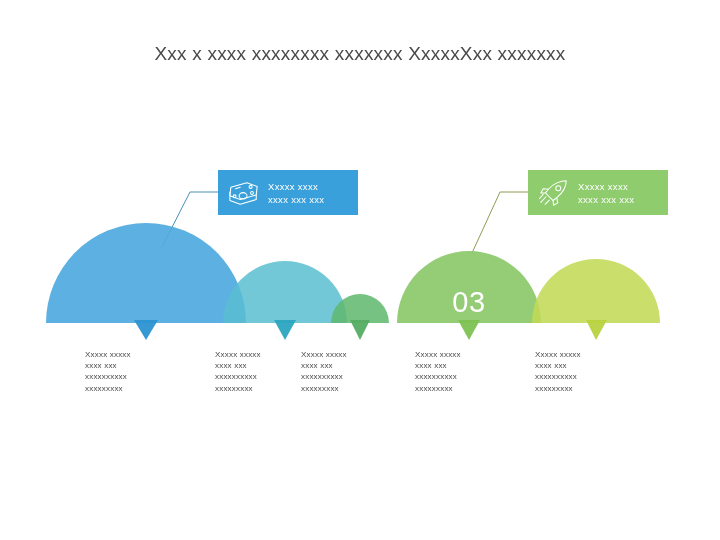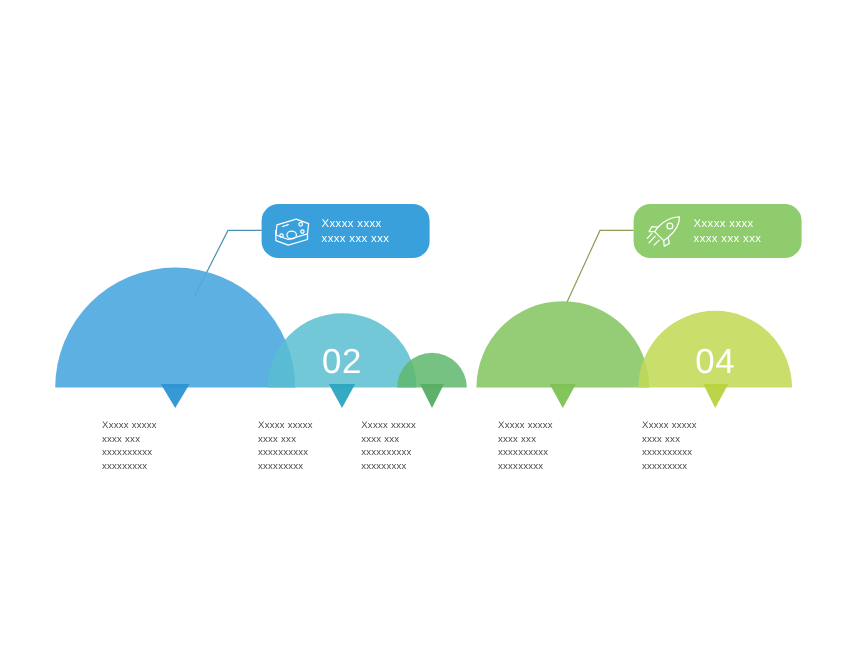--- a/index.html
+++ b/index.html
@@ -61,21 +61,20 @@
     pointer-events: none;
   }
 
   
   .callout {
     position: absolute;
     display: flex;
     align-items: center;
     box-sizing: border-box;
     padding: 0 8px 0 10px;
-    border-radius: 14px;
   }
   .callout-icon {
     flex: 0 0 auto;
     width: 32px;
     height: 30px;
     margin-right: 8px;
   }
   .callout-icon svg {
     display: block;
     width: 32px;
@@ -118,20 +117,21 @@
   #caption-1 { left: 215px; }
   #caption-2 { left: 301px; }
   #caption-3 { left: 415px; }
   #caption-4 { left: 535px; }
 </style>
 </head>
 <body>
 
 <div id="slide">
 
+  <div id="slide-title">Xxx x xxxx xxxxxxxx xxxxxxx XxxxxXxx xxxxxxx</div>
 
   <div id="chart-stage">
     <svg id="chart-svg" width="720" height="540" viewBox="0 0 720 540">
 
       <path d="M 218 192 L 190 192 L 162 247" fill="none" stroke="#4a8fb5" stroke-width="1"></path>
 
       <path d="M 528 192 L 500 192 L 472 253" fill="none" stroke="#8a9e56" stroke-width="1"></path>
 
       <g>
 
@@ -148,22 +148,21 @@
 
       <g>
         <path d="M 134 320 L 158 320 L 146 340 Z" fill="#2b93d1" fill-opacity="0.95"></path>
         <path d="M 274 320 L 296 320 L 285 340 Z" fill="#2ba5bf" fill-opacity="0.95"></path>
         <path d="M 350 320 L 370 320 L 360 340 Z" fill="#55ad62" fill-opacity="0.95"></path>
         <path d="M 458 320 L 480 320 L 469 340 Z" fill="#7cc251" fill-opacity="0.95"></path>
         <path d="M 586 320 L 607 320 L 596 340 Z" fill="#b8d23f" fill-opacity="0.95"></path>
       </g>
     </svg>
 
-    <div class="dome-number" style="left:245px; top:288px; width:80px;">02</div>
-    <div class="dome-number" style="left:556px; top:288px; width:80px;">04</div>
+    <div class="dome-number" style="left:429px; top:288px; width:80px;">03</div>
   </div>
 
   <div id="callout-money" class="callout">
     <span class="callout-icon">
       <svg viewBox="0 0 34 30" fill="none" stroke="#ffffff" stroke-width="1.1" stroke-linecap="round" stroke-linejoin="round">
         <path d="M3 9 L20 4 L31 8 L30 17 L13 22 L2 18 Z"></path>
         <path d="M2 14 L2 23 L13 27 L30 22 L30 17"></path>
         <ellipse cx="16" cy="18" rx="4.2" ry="3.4"></ellipse>
         <circle cx="7" cy="18.5" r="1.5"></circle>
         <circle cx="25.5" cy="15" r="1.5"></circle>

